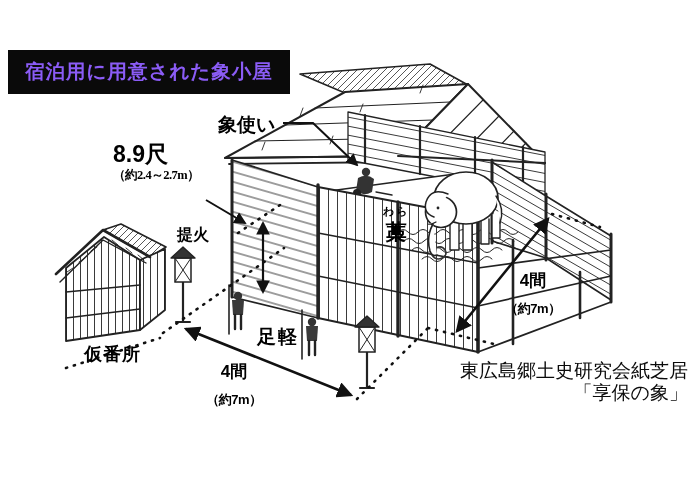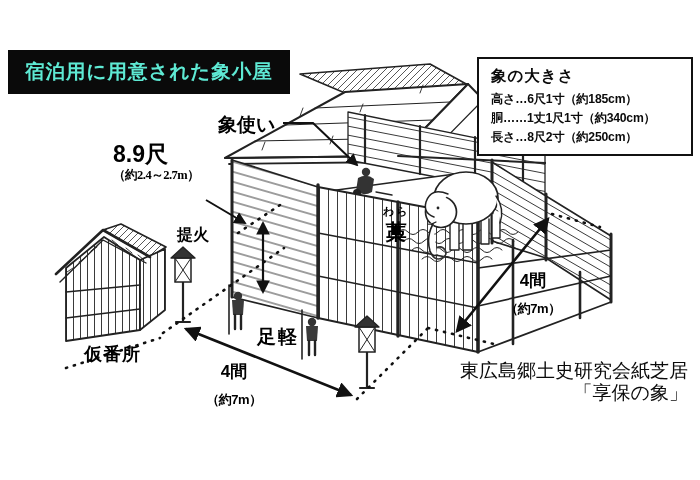--- a/index.html
+++ b/index.html
@@ -4,21 +4,21 @@
 <style>
   html,body{margin:0;padding:0;background:#e8e8e8;}
   #stage{
     position:relative;width:700px;height:480px;background:#ffffff;
     font-family:"Liberation Sans","DejaVu Sans",sans-serif;
     color:#0a0a0a;overflow:hidden;margin:0 auto;
   }
   #art{position:absolute;left:0;top:0;width:700px;height:480px;z-index:1;}
   .lbl{position:absolute;z-index:2;white-space:nowrap;font-weight:bold;color:#000000;}
   .banner{
-    position:absolute;left:8px;top:50px;z-index:3;background:#0a0a0a;color:#5eead4;
+    position:absolute;left:8px;top:50px;z-index:3;background:#0a0a0a;color:#8b5cf6;
     font-size:19.5px;font-weight:bold;padding:8px 17px 9px 17px;letter-spacing:1px;
   }
   .sizebox{
     position:absolute;left:477px;top:57px;width:190px;z-index:3;background:#fff;
     border:2.5px solid #111;padding:5px 10px 7px 12px;
   }
   .sizebox .sb-title{font-size:15.5px;font-weight:bold;letter-spacing:1px;margin:2px 0 3px 0;}
   .sizebox .sb-line{font-size:12.2px;font-weight:bold;line-height:1.55;letter-spacing:-0.2px;}
   .entr{line-height:1.05;}
   .entr .e1{font-size:18px;}
@@ -194,26 +194,20 @@
       <path d="M186,329 L351,395" stroke-width="2.6" marker-start="url(#ah)" marker-end="url(#ah)"></path>
       <path d="M457,331 L548,219" stroke-width="2.6" marker-start="url(#ah)" marker-end="url(#ah)"></path>
       <path d="M263,223 L263,292" stroke-width="2.2" marker-start="url(#ah)" marker-end="url(#ah)"></path>
       <path d="M206,200 L245,223" stroke-width="2" marker-end="url(#ah)"></path>
       <path d="M283,123 L313,123 L357,165" stroke-width="2" marker-end="url(#ah)"></path>
     </g>
   </svg>
 
   <div class="banner">宿泊用に用意された象小屋</div>
 
-  <div class="sizebox">
-    <div class="sb-title">象の大きさ</div>
-    <div class="sb-line">高さ…6尺1寸（約185cm）</div>
-    <div class="sb-line">胴……1丈1尺1寸（約340cm）</div>
-    <div class="sb-line">長さ…8尺2寸（約250cm）</div>
-  </div>
 
   <div class="lbl" style="left:218px;top:112px;font-size:19px;">象使い</div>
 
   <div class="lbl entr" style="left:113px;top:139px;">
     <div class="e2">8.9尺</div>
     <div class="e3">（約2.4～2.7m）</div>
   </div>
 
   <div class="lbl" style="left:177px;top:225px;font-size:16px;">提火</div>
 

